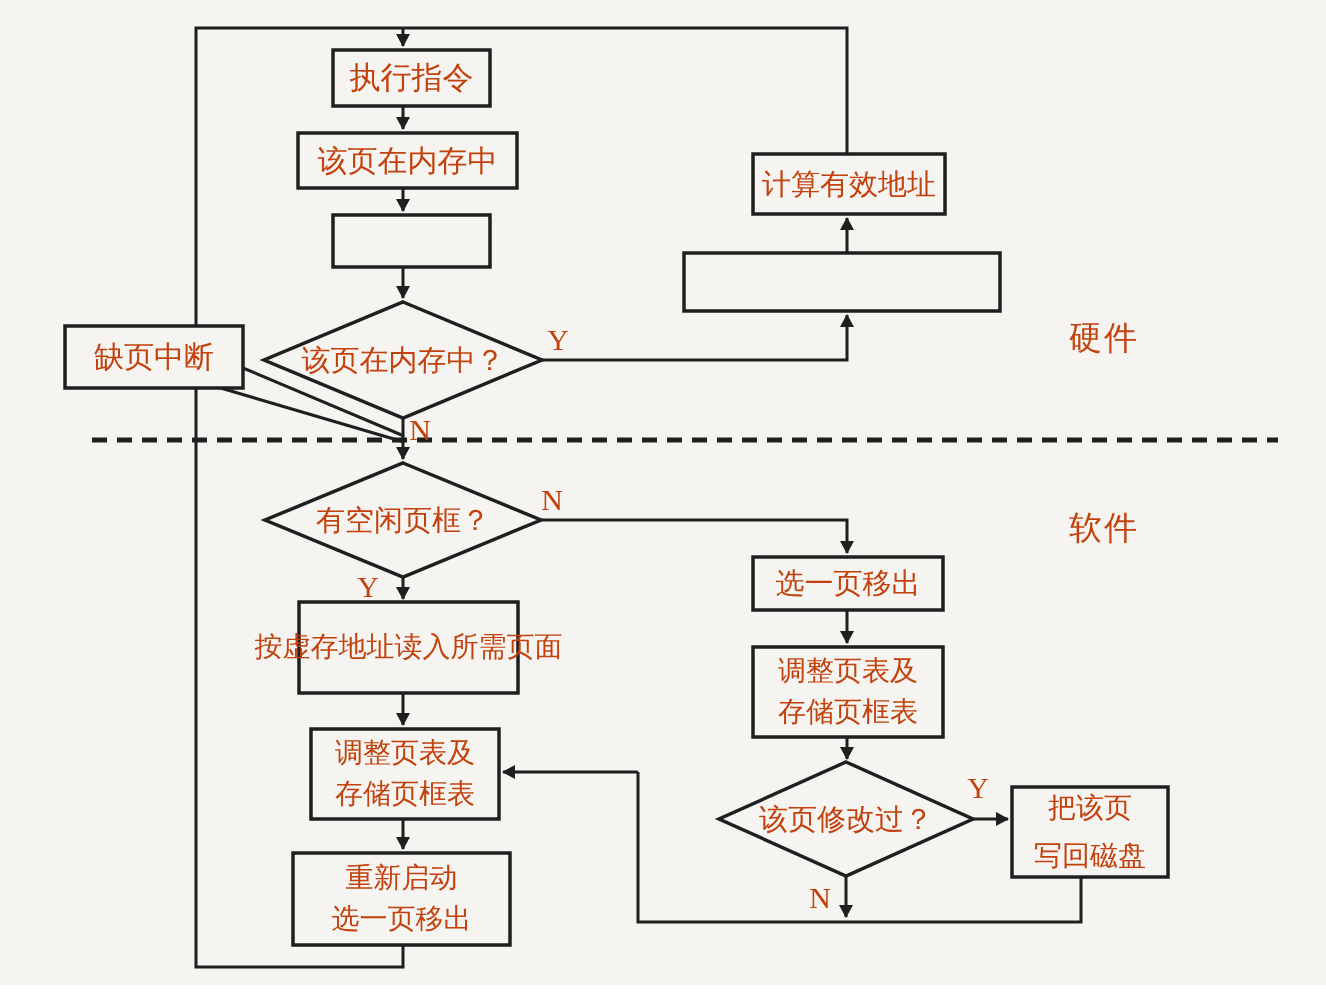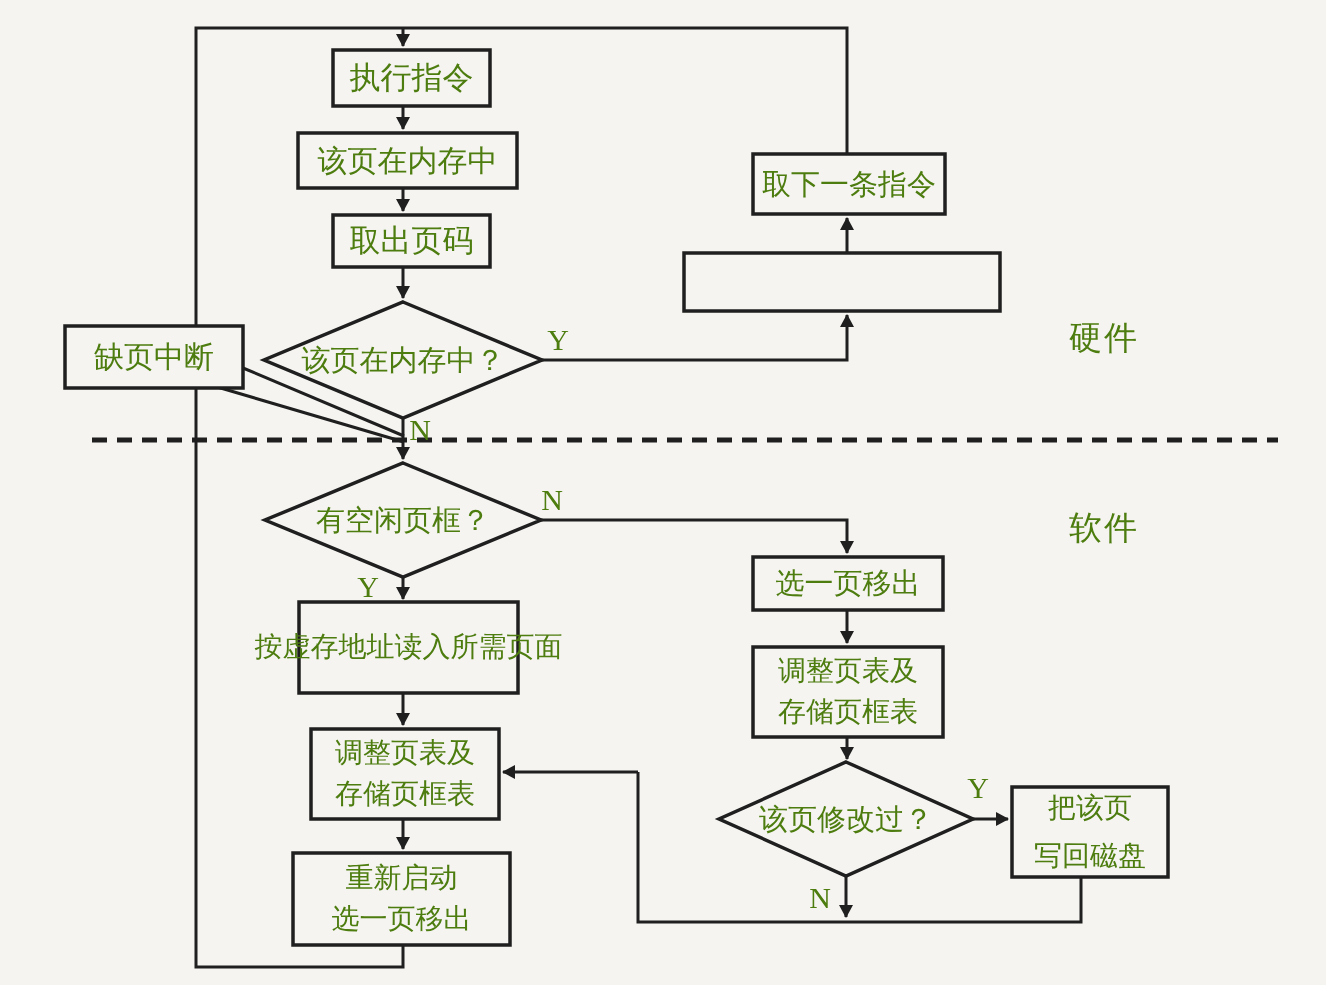--- a/index.html
+++ b/index.html
@@ -18,21 +18,21 @@
     position:absolute;left:0;top:985px;width:1326px;height:15px;
     background:#ffffff;
   }
   svg{position:absolute;left:0;top:0;}
   .ln{stroke:#1f1f1f;stroke-width:3;fill:none;}
   .shape{stroke:#1f1f1f;stroke-width:3.5;fill:#f5f4f1;}
   .dashed{stroke:#1f1f1f;stroke-width:5;fill:none;stroke-dasharray:15 10;}
   .callout{stroke:#1f1f1f;stroke-width:3;fill:none;}
   .t{
     position:absolute;display:flex;align-items:center;justify-content:center;
-    color:#4d7c0f;line-height:1.45;white-space:nowrap;border-radius:27px;
+    color:#c2410c;line-height:1.45;white-space:nowrap;border-radius:27px;
   }
   .yn{font-size:30px;font-family:"Liberation Serif","DejaVu Serif",serif;}
   .zone{font-size:33px;letter-spacing:2px;}
 </style>
 </head>
 <body>
 
 <div id="stage">
 
   <svg width="1326" height="1000" viewBox="0 0 1326 1000">
@@ -80,23 +80,22 @@
     <rect class="shape" x="753" y="647" width="190" height="90"></rect>
     <rect class="shape" x="1012" y="787" width="156" height="90"></rect>
 
     <polygon class="shape" points="403,302 542,360 403,418 264,360"></polygon>
     <polygon class="shape" points="403,463 541,520 403,577 265,520"></polygon>
     <polygon class="shape" points="846,762 973,819 846,876 719,819"></polygon>
   </svg>
 
   <div class="t" style="left:333px;top:50px;width:157px;height:56px;font-size:31px;">执行指令</div>
   <div class="t" style="left:298px;top:133px;width:219px;height:55px;font-size:30px;">该页在内存中</div>
-  <div class="t" style="left:333px;top:215px;width:157px;height:52px;font-size:31px;">取出页码</div>
   <div class="t" style="left:283px;top:340px;width:240px;height:40px;font-size:29px;">该页在内存中？</div>
-  <div class="t" style="left:753px;top:154px;width:192px;height:60px;font-size:29px;">取下一条指令</div>
+  <div class="t" style="left:753px;top:154px;width:192px;height:60px;font-size:29px;">计算有效地址</div>
   <div class="t" style="left:65px;top:326px;width:178px;height:62px;font-size:30px;">缺页中断</div>
   <div class="t" style="left:293px;top:500px;width:220px;height:40px;font-size:29px;">有空闲页框？</div>
 
   <div class="t" style="left:299px;top:602px;width:219px;height:91px;font-size:28px;flex-direction:row;">
     <span>按虚存地址</span>
     <span>读入所需页面</span>
   </div>
   <div class="t" style="left:311px;top:729px;width:188px;height:90px;font-size:28px;flex-direction:column;">
     <span>调整页表及</span>
     <span>存储页框表</span>

